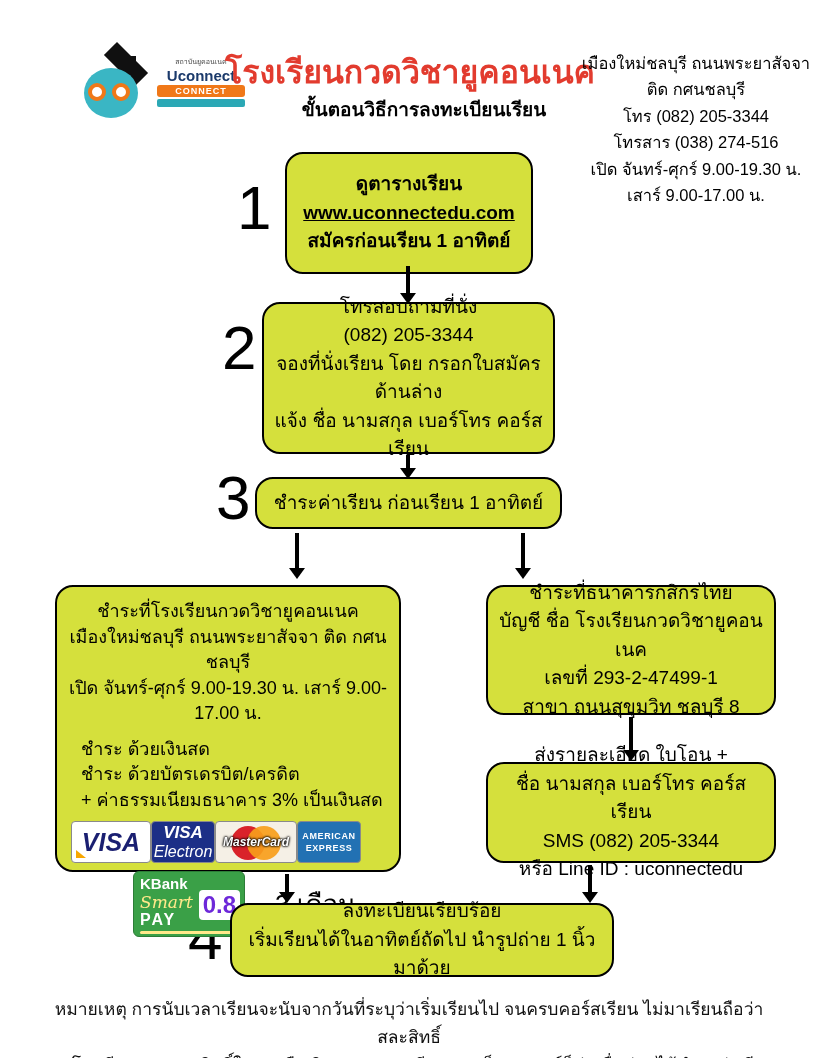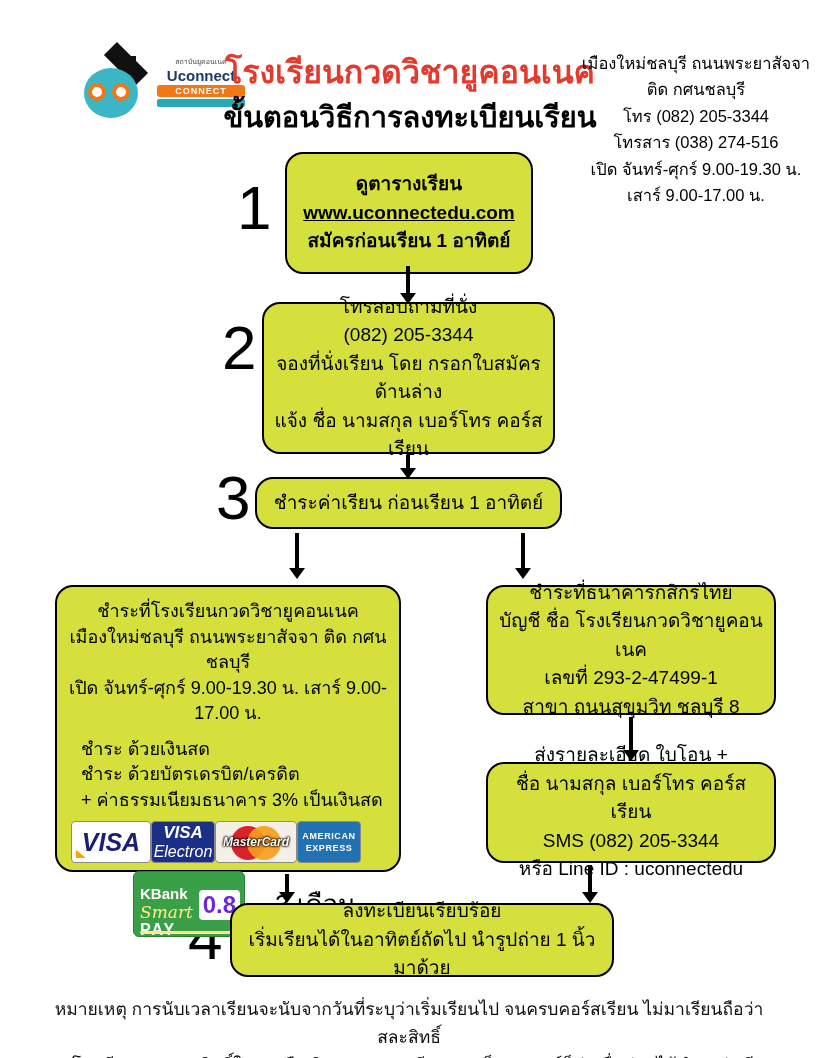--- a/index.html
+++ b/index.html
@@ -14,21 +14,21 @@
   .face { position:absolute; left:6px; top:28px; width:54px; height:50px; background:#3ab6c4; border-radius:50%; }
   .glasses { position:absolute; width:18px; height:18px; border:4px solid #f07818; border-radius:50%; background:#fff; top:15px; }
   .g1 { left:4px; } .g2 { left:28px; }
   .logo-text { position:absolute; left:79px; top:16px; width:88px; text-align:center; }
   .lt-top { font-size:7px; color:#444; white-space:nowrap; }
   .lt-name { font-size:15px; font-weight:bold; color:#1b3a6b; }
   .lt-ribbon { background:#f07818; color:#fff; font-size:9px; font-weight:bold; border-radius:3px; padding:1px 2px; margin-top:1px; letter-spacing:1px; }
   .lt-bar { height:8px; background:#2ba8b5; margin-top:2px; border-radius:2px; }
 
   .title { position:absolute; left:222px; top:46px; width:376px; text-align:center; color:#e23b2e; font-size:32px; font-weight:600; }
-  .subtitle { position:absolute; left:222px; top:94px; width:376px; text-align:center; color:#000; font-size:29px; font-weight:600; }
+  .subtitle { position:absolute; left:236px; top:94px; width:376px; text-align:center; color:#000; font-size:19px; font-weight:600; }
   .contact { position:absolute; left:578px; top:50px; width:236px; text-align:center; font-size:16.5px; line-height:1.6; }
 
   
   .box { position:absolute; background:#d5e03c; border:2px solid #000; border-radius:18px;
          display:flex; flex-direction:column; justify-content:center; align-items:center;
          text-align:center; font-size:19px; line-height:1.5; padding:8px 10px; }
   .url { text-decoration:underline; }
   .step-num { position:absolute; font-size:62px; font-weight:400; color:#000; }
 
   
@@ -48,21 +48,21 @@
   .electron { width:64px; background:#1c2f87; color:#fff; }
   .e-top { font-style:italic; font-weight:bold; font-size:17px; line-height:1.1; }
   .e-bottom { font-style:italic; font-size:16px; line-height:1.1; }
   .mastercard { width:82px; background:#f5f0e6; }
   .mc-red { position:absolute; left:15px; top:4px; width:34px; height:34px; border-radius:50%; background:#d9222a; }
   .mc-orange { position:absolute; right:15px; top:4px; width:34px; height:34px; border-radius:50%; background:#f79e1b; opacity:.92; }
   .mc-text { position:relative; z-index:2; color:#fff; font-style:italic; font-weight:bold; font-size:12px;
              text-shadow:0 0 2px #000,0 0 2px #000,0 0 3px #000; }
   .amex { width:64px; background:#2271b3; color:#fff; font-weight:bold; font-size:9px; letter-spacing:.6px; line-height:1.35; }
   .kb-row { display:flex; flex-direction:row; align-items:center; gap:30px; margin-top:8px; width:100%; padding-left:66px; }
-  .kbank { position:relative; width:112px; height:66px; background:#3aa047; border-radius:6px; color:#fff; text-align:left; padding:13px 6px; border:1px solid #2c7d37; }
+  .kbank { position:relative; width:112px; height:66px; background:#3aa047; border-radius:6px; color:#fff; text-align:left; padding:3px 6px; border:1px solid #2c7d37; }
   .kb-name { font-weight:bold; font-size:15px; line-height:1.15; }
   .kb-smart { font-family:"DejaVu Serif","Liberation Serif",serif; font-style:italic; font-size:17px; line-height:1.1; color:#ffe98a; }
   .kb-pay { font-weight:bold; font-size:16px; letter-spacing:2px; line-height:1.15; }
   .kb-rate { position:absolute; right:4px; top:18px; background:#fff; color:#6d28d9; font-weight:bold; font-size:24px; line-height:1; padding:3px 4px; border-radius:4px;margin-left:48px; }
   .kbank::after { content:""; position:absolute; left:6px; right:6px; bottom:2px; height:3px; background:#ffe98a; border-radius:2px; }
   .installment { font-size:26px; }
 
   
   .footnote { position:absolute; left:40px; top:995px; width:738px; text-align:center; font-size:17.5px; line-height:1.6; color:#111; }
 </style>

